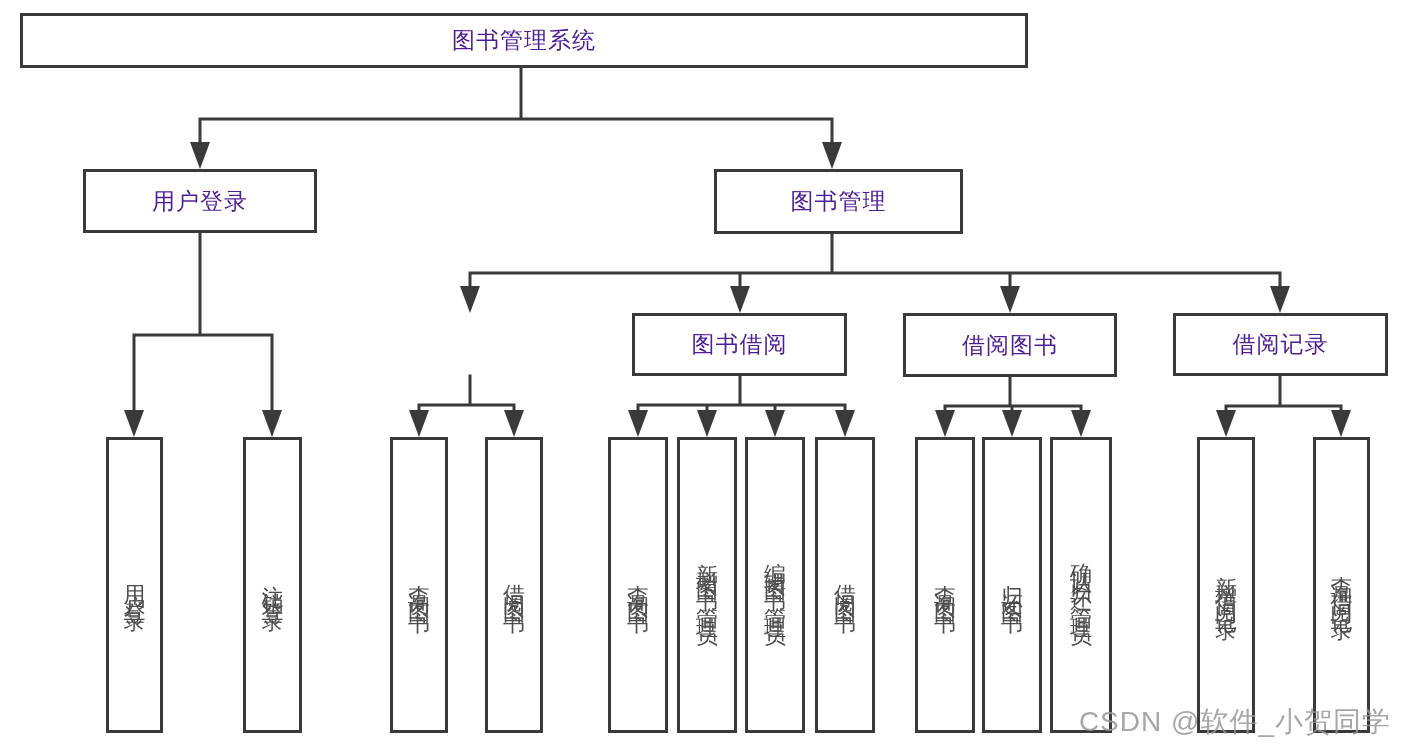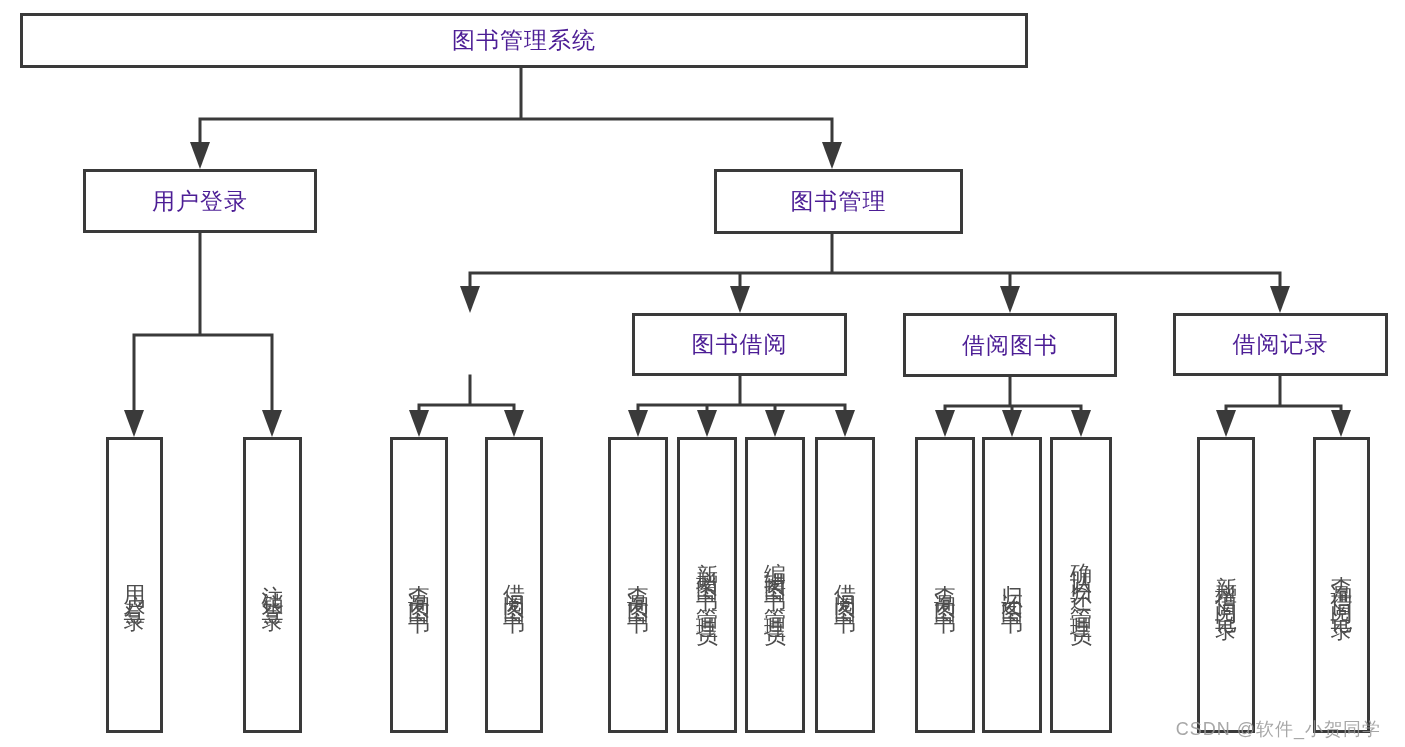--- a/index.html
+++ b/index.html
@@ -53,23 +53,23 @@
     writing-mode: vertical-rl;
     text-orientation: mixed;
     font-size: 22px;
     color: #4d4d4d;
     letter-spacing: 9px;
     line-height: 1;
     white-space: nowrap;
   }
   .watermark {
     position: absolute;
-    right: 24px;
+    right: 14px;
     bottom: 6px;
-    font-size: 18px;
+    font-size: 28px;
     color: rgba(152, 152, 152, 0.85);
     letter-spacing: 1px;
     z-index: 5;
     white-space: nowrap;
     margin-top: 31px;
   }
 </style>
 </head>
 <body>
 

